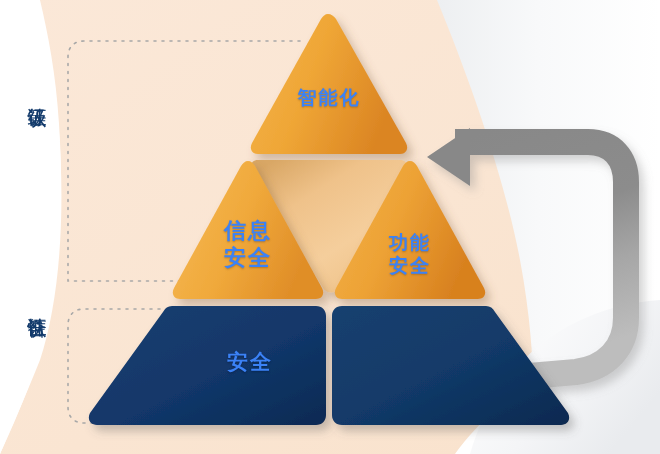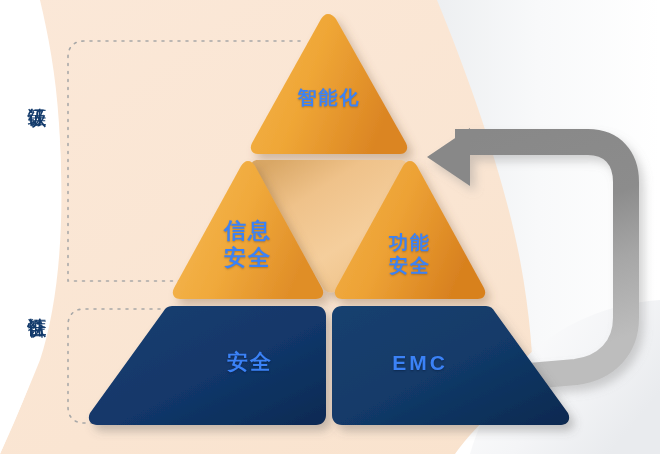--- a/index.html
+++ b/index.html
@@ -298,17 +298,16 @@
 
 
     <div class="shape-label" id="lbl-infosec">信息
 安全</div>
 
     <div class="shape-label" id="lbl-funcsafe">功能
 安全</div>
 
     <div class="shape-label" id="lbl-safety">安全</div>
 
-    <div class="shape-label" id="lbl-emc">EMC</div>
 
   </div>
 
 </div>
 
 </body></html>

